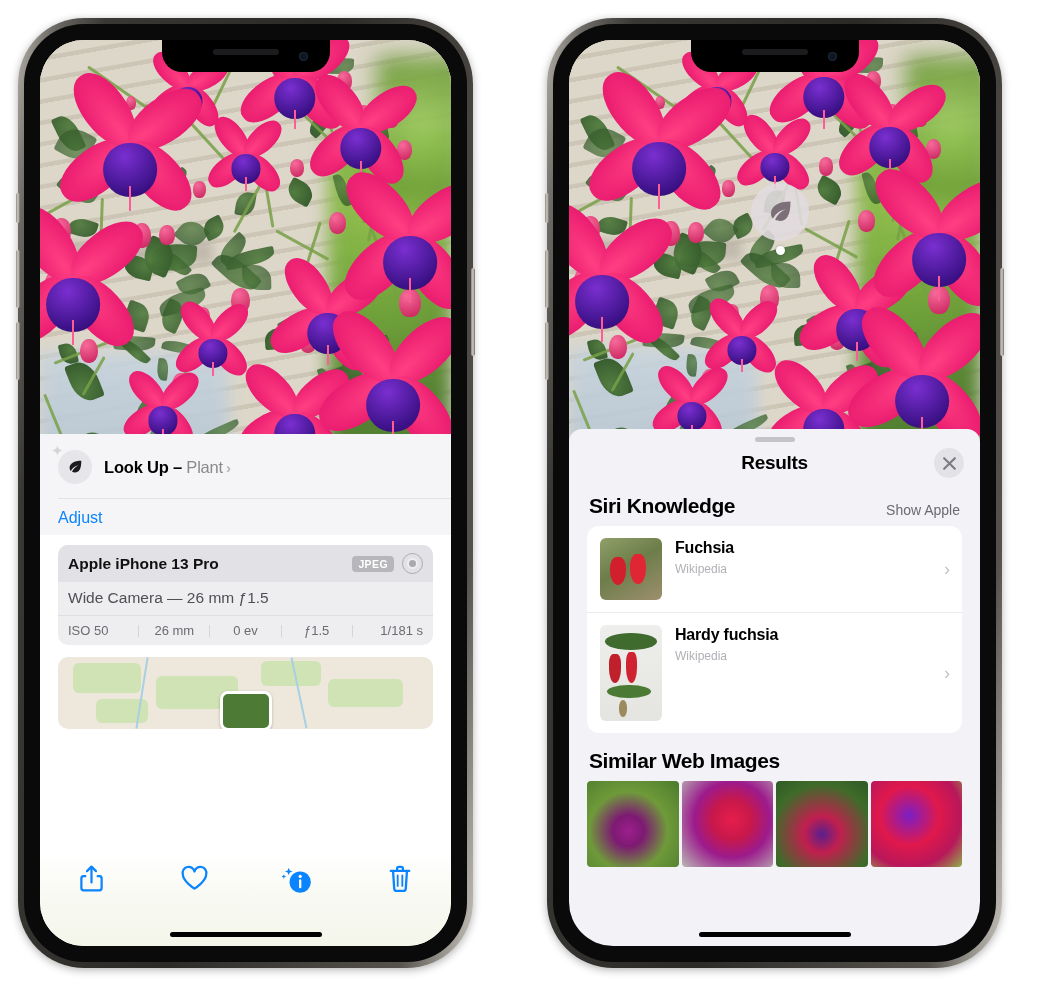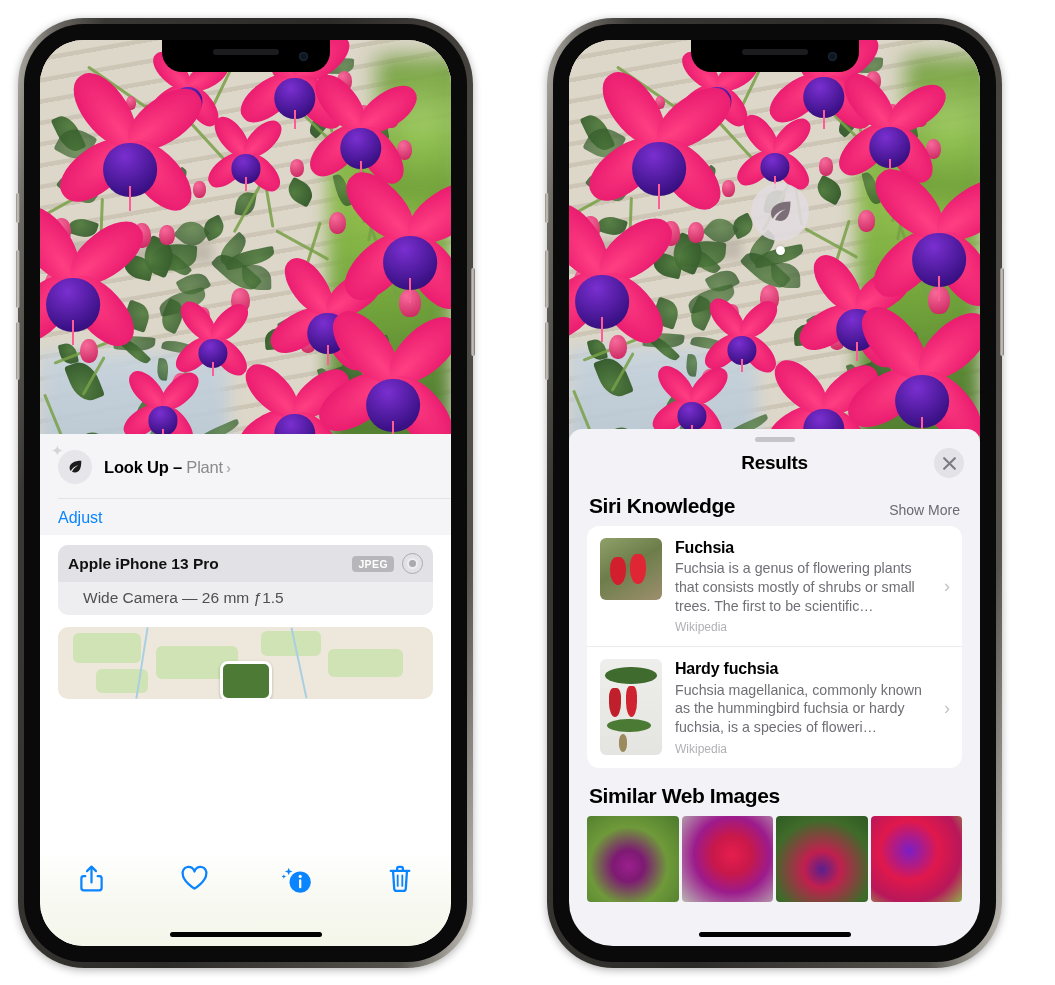--- a/index.html
+++ b/index.html
@@ -84,21 +84,21 @@
   .adjust{font-size:16px;color:#0a84ff;}
   .meta-file{display:flex;align-items:center;gap:9px;margin-top:5px;color:#5b5b60;font-size:15.5px;}
 
   .exif-card{margin:10px 18px 0;border-radius:10px;overflow:hidden;background:#eeeef0;}
   .exif-head{display:flex;align-items:center;justify-content:space-between;background:#e2e2e6;padding:8px 10px;}
   .exif-head .model{font-size:15.5px;font-weight:700;color:#111;}
   .exif-head .right{display:flex;align-items:center;gap:8px;}
   .pill-jpeg{background:#b6b6bb;color:#fff;font-size:10.5px;font-weight:700;border-radius:4px;padding:2px 6px;letter-spacing:.4px;}
   .hdr-ic{width:19px;height:19px;border-radius:50%;border:1.6px solid #a9a9af;display:flex;align-items:center;justify-content:center;}
   .hdr-ic b{display:block;width:7px;height:7px;border-radius:50%;background:#a9a9af;box-shadow:0 0 0 2px #eeeef0;}
-  .exif-body{padding:7px 10px 8px;margin-left:15px;}
+  .exif-body{padding:7px 10px 8px;}
   .exif-l1{font-size:15.5px;color:#4f4f55;}
   .exif-l2row{display:flex;align-items:center;justify-content:space-between;margin-top:3px;}
   .exif-l2{font-size:15.5px;color:#4f4f55;}
   .pill-vib{border:1.2px solid #b0b0b6;color:#6b6b71;font-size:10.5px;border-radius:11px;padding:2px 10px;letter-spacing:.5px;}
   .exif-foot{display:flex;align-items:center;border-top:1px solid #dedee2;padding:7px 10px;}
   .exif-foot span{flex:1;text-align:center;font-size:13px;color:#6b6b71;}
   .exif-foot span:first-child{text-align:left;}
   .exif-foot span:last-child{text-align:right;}
   .exif-foot .bar{flex:0 0 1px;height:12px;background:#d4d4d9;}
 
@@ -411,20 +411,31 @@
             <span class="right">
               <span class="pill-jpeg">JPEG</span>
               <span class="hdr-ic">
                   <b></b>
                 </span>
             </span>
           </div>
           <div class="exif-body">
             <div class="exif-l1">Wide Camera — 26 mm ƒ1.5</div>
           </div>
+          <div class="exif-foot">
+            <span>ISO 50</span>
+            <span class="bar"></span>
+            <span>26 mm</span>
+            <span class="bar"></span>
+            <span>0 ev</span>
+            <span class="bar"></span>
+            <span>ƒ1.5</span>
+            <span class="bar"></span>
+            <span>1/181 s</span>
+          </div>
         </div>
 
         <div class="map-card">
           <div class="gr" style="left:4%;top:8%;width:18%;height:42%;"></div>
           <div class="gr" style="left:26%;top:26%;width:22%;height:46%;"></div>
           <div class="gr" style="left:54%;top:6%;width:16%;height:34%;"></div>
           <div class="gr" style="left:72%;top:30%;width:20%;height:40%;"></div>
           <div class="gr" style="left:10%;top:58%;width:14%;height:34%;"></div>
           <div class="riv" style="left:22%;top:0;width:2px;height:100%;transform:rotate(9deg);"></div>
           <div class="riv" style="left:64%;top:0;width:2px;height:100%;transform:rotate(-12deg);"></div>
@@ -715,48 +726,46 @@
           <span class="res-title">Results</span>
           <span class="close-btn">
             <svg width="15" height="15" viewBox="0 0 14 14" aria-hidden="true">
               <path d="M2 2 L12 12 M12 2 L2 12" stroke="#7c7c83" stroke-width="2" stroke-linecap="round"></path>
             </svg>
           </span>
         </div>
 
         <div class="sec-head">
           <span class="sec-title">Siri Knowledge</span>
-          <span class="show-more">Show More</span>
+          <span class="show-more">Show Apple</span>
         </div>
 
         <div class="cards">
           <div class="kcard">
             <div class="kthumb" style="background:linear-gradient(150deg,#8fa06a,#6d7d4a 45%,#9d8f6e);">
               <div style="position:absolute;left:16%;top:30%;width:26%;height:46%;border-radius:40% 40% 50% 50%;background:#d21f2e;"></div>
               <div style="position:absolute;left:48%;top:26%;width:26%;height:48%;border-radius:40% 40% 50% 50%;background:#e02634;"></div>
             </div>
             <div class="ktext">
               <div class="ktitle">Fuchsia</div>
-              <div class="kdesc">Fuchsia is a genus of flowering plants that consists mostly of shrubs or small trees. The first to be scientific…</div>
               <div class="ksrc">Wikipedia</div>
             </div>
             <span class="kchev">›</span>
           </div>
 
           <div class="kcard">
             <div class="kthumb t2" style="background:linear-gradient(180deg,#eeeeec,#e4e4e0);">
               <div style="position:absolute;left:8%;top:8%;width:84%;height:18%;border-radius:50%;background:#3f6b2e;"></div>
               <div style="position:absolute;left:14%;top:30%;width:20%;height:30%;border-radius:40% 40% 60% 60%;background:#c0202c;"></div>
               <div style="position:absolute;left:42%;top:28%;width:18%;height:32%;border-radius:40% 40% 60% 60%;background:#cf2331;"></div>
               <div style="position:absolute;left:12%;top:62%;width:70%;height:14%;border-radius:50%;background:#4a7a34;"></div>
               <div style="position:absolute;left:30%;top:78%;width:14%;height:18%;border-radius:45%;background:#9b8a5e;"></div>
             </div>
             <div class="ktext">
               <div class="ktitle">Hardy fuchsia</div>
-              <div class="kdesc">Fuchsia magellanica, commonly known as the hummingbird fuchsia or hardy fuchsia, is a species of floweri…</div>
               <div class="ksrc">Wikipedia</div>
             </div>
             <span class="kchev">›</span>
           </div>
         </div>
 
         <div class="sec-head sec-head2">
           <span class="sec-title">Similar Web Images</span>
         </div>
 

